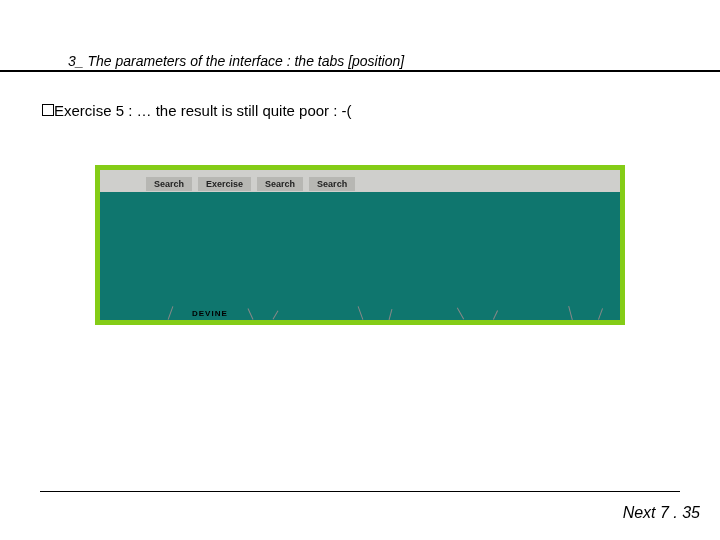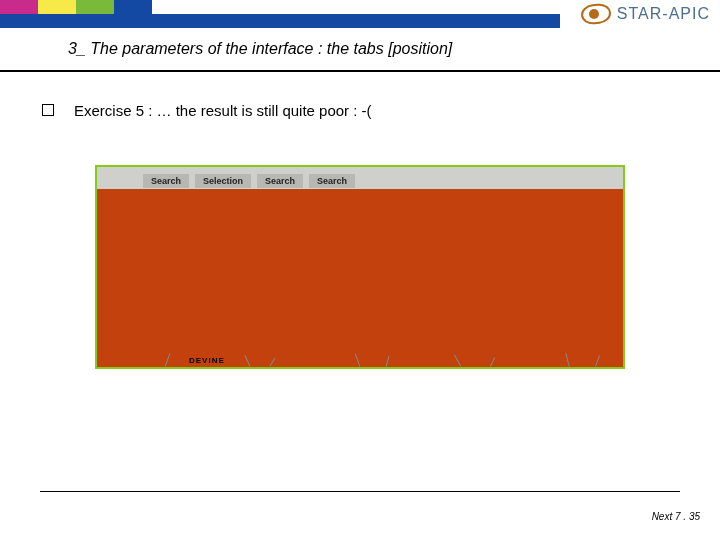--- a/index.html
+++ b/index.html
@@ -14,74 +14,60 @@
   .cb.green   { left: 76px; width: 38px; background: #7aba3a; }
   .cb.blue    { left: 114px; width: 38px; background: #1449a3; }
   .bluebar { position: absolute; top: 14px; left: 0; height: 14px; width: 560px; background: #1449a3; }
   .logo { position: absolute; top: 0; right: 10px; height: 28px; display: flex; align-items: center; gap: 6px; }
   .logo-eye { width: 30px; height: 20px; position: relative; }
   .logo-eye-outer { position: absolute; inset: 0; border: 2px solid #b36b1a; border-radius: 50% / 60%; transform: rotate(-6deg); }
   .logo-eye-inner { position: absolute; left: 8px; top: 5px; width: 10px; height: 10px; border-radius: 50%; background: #b36b1a; }
   .logo-text { font-size: 16px; letter-spacing: 1px; color: #4a6f8f; font-weight: 400; white-space: nowrap; }
 
   
-  .title { position: absolute; top: 40px; left: 68px; font-size: 16px; font-style: italic; font-weight: 400; text-align: right; }
+  .title { position: absolute; top: 53px; left: 68px; font-size: 14px; font-style: italic; font-weight: 400; text-align: right; }
   .title-rule { position: absolute; top: 70px; left: 0; width: 720px; height: 0; border-top: 2px solid #000; }
 
   
-  .bullet-row { position: absolute; top: 102px; left: 42px; display: flex; align-items: flex-start; gap: 20px; }
+  .bullet-row { position: absolute; top: 102px; left: 42px; display: flex; align-items: flex-start; gap: 0; }
   .bullet-box { width: 12px; height: 12px; border: 1.5px solid #000; margin-top: 2px; flex: 0 0 auto; }
   .bullet-text { font-size: 15px; }
 
   
-  .shot { position: absolute; top: 165px; left: 95px; width: 530px; height: 204px; border: 2px solid #84cc16; background: #c2410c; overflow: hidden; }
+  .shot { position: absolute; top: 165px; left: 95px; width: 530px; height: 160px; border: 5px solid #84cc16; background: #0f766e; overflow: hidden; }
   .shot-top { position: absolute; top: 0; left: 0; right: 0; height: 22px; background: #cfcfcc; }
   .shot-tabs { position: absolute; top: 7px; left: 46px; display: flex; gap: 6px; }
   .shot-tab { background: #b7b7b3; color: #222; font-size: 9px; font-weight: bold; padding: 2px 8px; font-family: Verdana, Arial, sans-serif; }
   .shot-sliver { position: absolute; bottom: 0; left: 0; right: 16px; height: 18px; }
   .frag { position: absolute; bottom: 0; width: 1px; border-left: 1px solid #888; }
   .frag-label { position: absolute; left: 92px; bottom: 2px; font-size: 8px; font-weight: bold; font-family: Verdana, Arial, sans-serif; letter-spacing: 1px; }
 
   
   .foot-rule { position: absolute; bottom: 48px; left: 40px; width: 640px; border-top: 1px solid #000; }
-  .foot-text { position: absolute; bottom: 18px; right: 20px; font-size: 10px; font-style: italic; }
+  .foot-text { position: absolute; bottom: 18px; right: 20px; font-size: 16px; font-style: italic; }
 </style>
 </head>
 <body>
 
 <div class="slide">
 
-  <div class="topbar">
-    <div class="cb magenta"></div>
-    <div class="cb yellow"></div>
-    <div class="cb green"></div>
-    <div class="cb blue"></div>
-    <div class="bluebar"></div>
-    <div class="logo">
-      <span class="logo-eye">
-        <span class="logo-eye-outer"></span>
-        <span class="logo-eye-inner"></span>
-      </span>
-      <span class="logo-text">STAR-APIC</span>
-    </div>
-  </div>
 
   <div class="title">3_ The parameters of the interface : the tabs [position]</div>
   <div class="title-rule"></div>
 
   <div class="bullet-row">
     <span class="bullet-box"></span>
     <span class="bullet-text">Exercise 5 : … the result is still quite poor : -(</span>
   </div>
 
   <div class="shot">
     <div class="shot-top">
       <div class="shot-tabs">
         <span class="shot-tab">Search</span>
-        <span class="shot-tab">Selection</span>
+        <span class="shot-tab">Exercise</span>
         <span class="shot-tab">Search</span>
         <span class="shot-tab">Search</span>
       </div>
     </div>
     <div class="shot-sliver">
       <span class="frag" style="left:70px;height:14px;transform:rotate(20deg)"></span>
       <span class="frag" style="left:150px;height:12px;transform:rotate(-25deg)"></span>
       <span class="frag" style="left:175px;height:10px;transform:rotate(30deg)"></span>
       <span class="frag" style="left:260px;height:14px;transform:rotate(-20deg)"></span>
       <span class="frag" style="left:290px;height:11px;transform:rotate(15deg)"></span>

